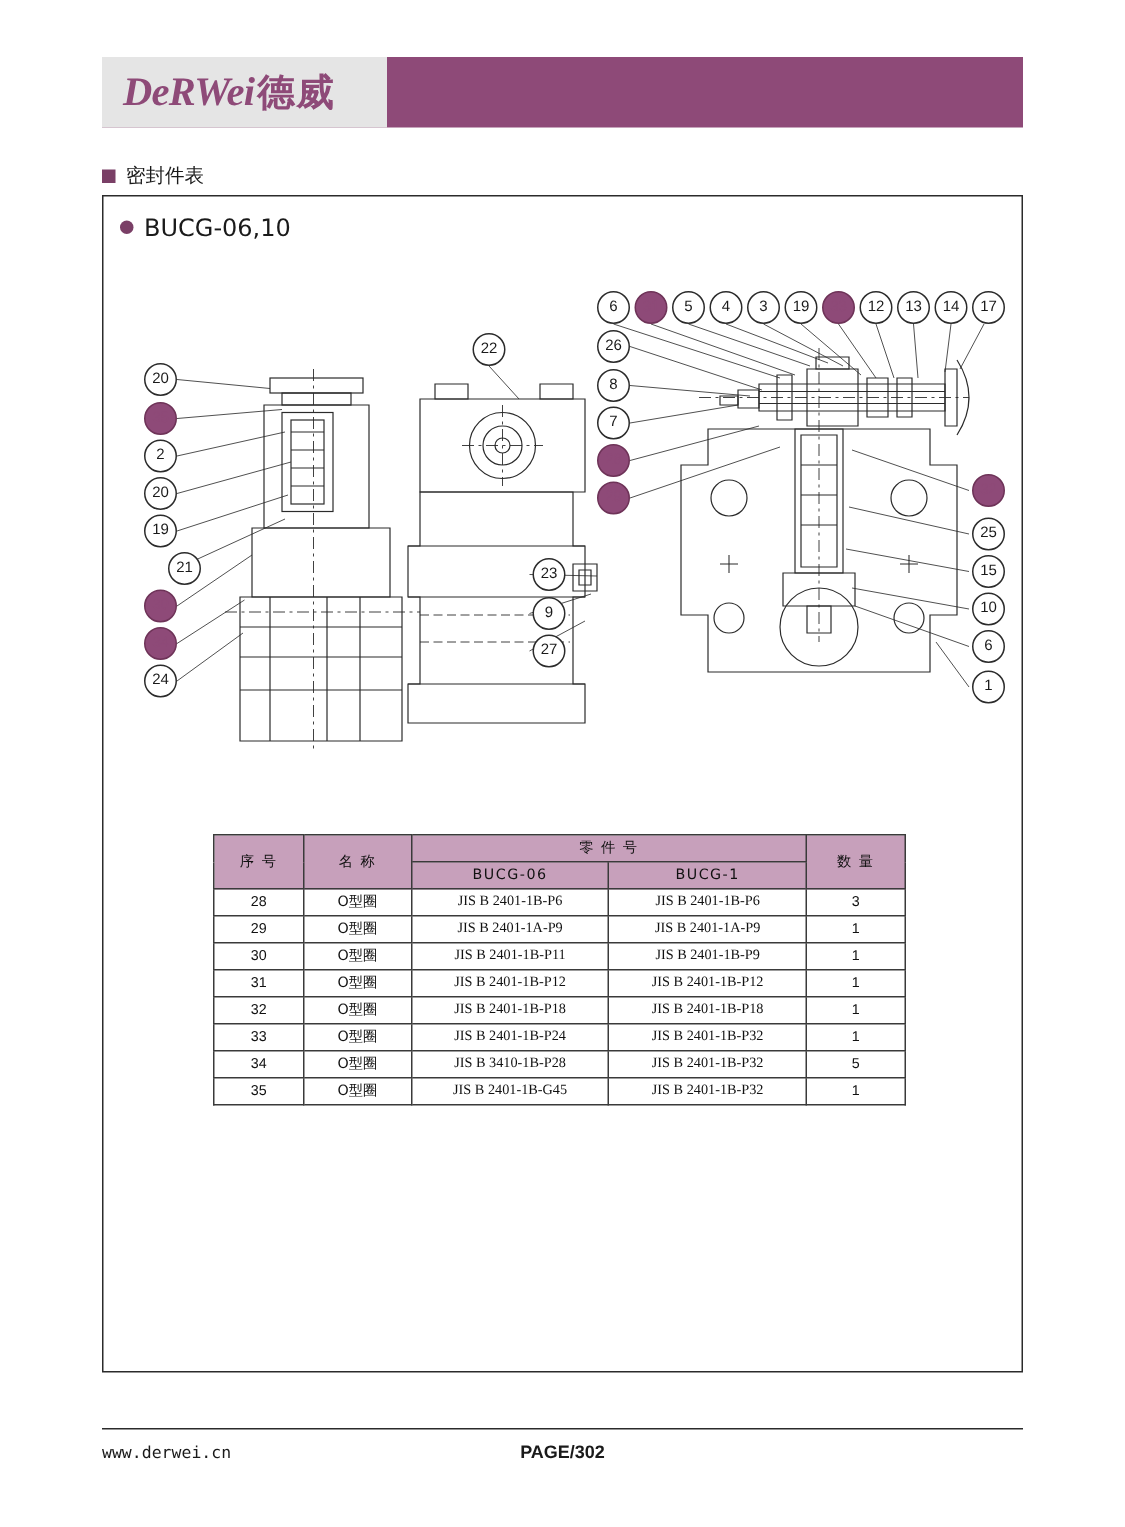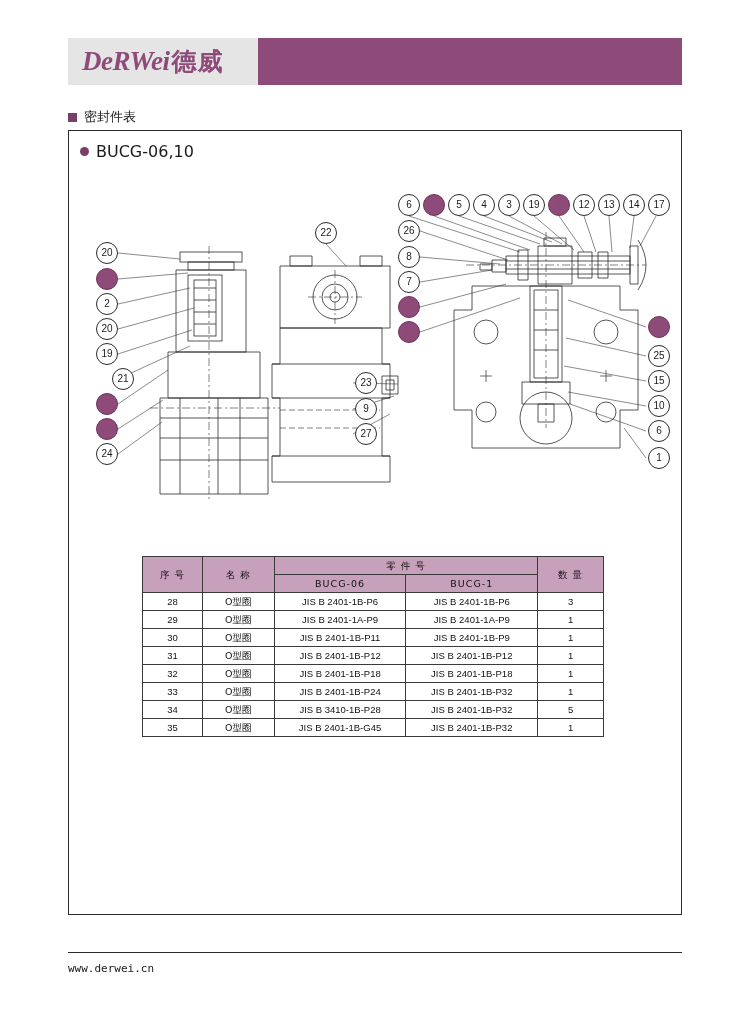--- a/index.html
+++ b/index.html
@@ -165,21 +165,21 @@
     background: #c7a0bb;
     font-weight: normal;
     letter-spacing: 1px;
   }
   .col-no { width: 60px; }
   .col-name { width: 72px; }
   .col-p1 { width: 132px; }
   .col-p2 { width: 132px; }
   .col-qty { width: 66px; }
   table.parts td.num, table.parts td.qty { font-family: "Liberation Sans", sans-serif; }
-  table.parts td.part { font-family: Liberation Sans, sans-serif; font-size: 9.5px; }
+  table.parts td.part { font-family: Liberation Serif, serif; font-size: 9.5px; }
 
   
   .footer-rule {
     position: absolute;
     left: 68px;
     top: 952px;
     width: 614px;
     height: 0;
     border-top: 1px solid #2b2b2b;
   }
@@ -451,14 +451,15 @@
             <td class="part">JIS B 2401-1B-G45</td>
             <td class="part">JIS B 2401-1B-P32</td>
             <td class="qty">1</td>
           </tr>
         </tbody>
     </table>
   </div>
 
   <div class="footer-rule"></div>
   <div class="footer-url">www.derwei.cn</div>
+  <div class="footer-page">PAGE/302</div>
 
 </div>
 
 </body></html>

